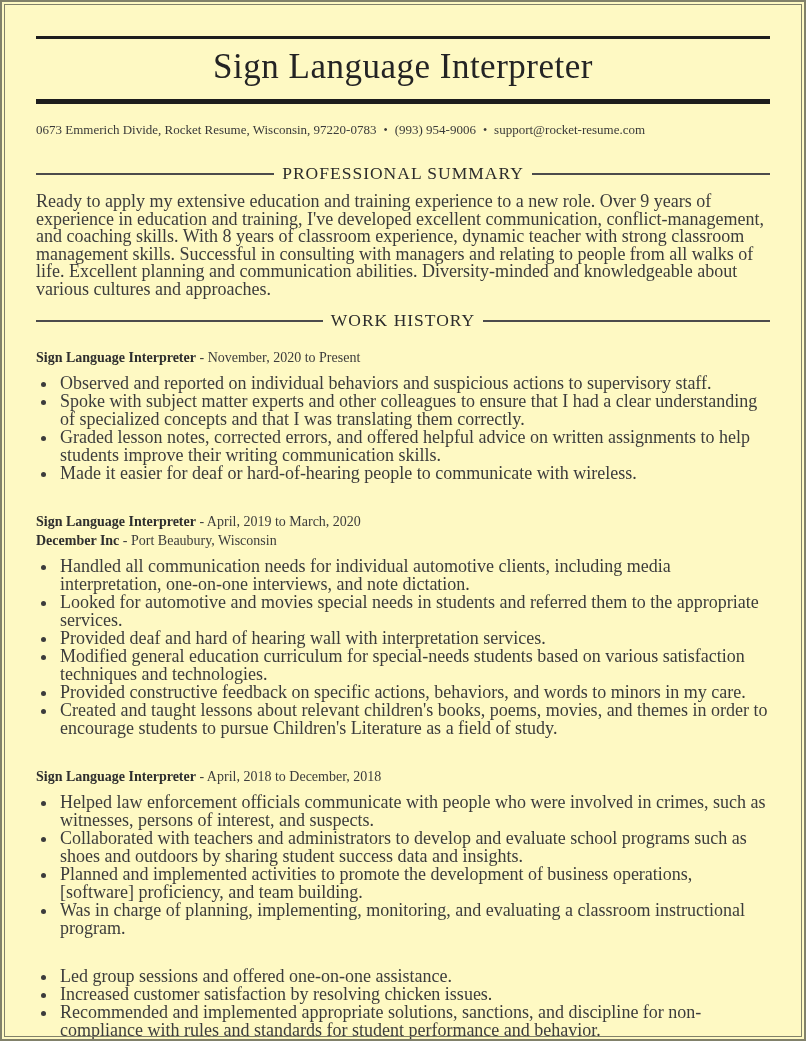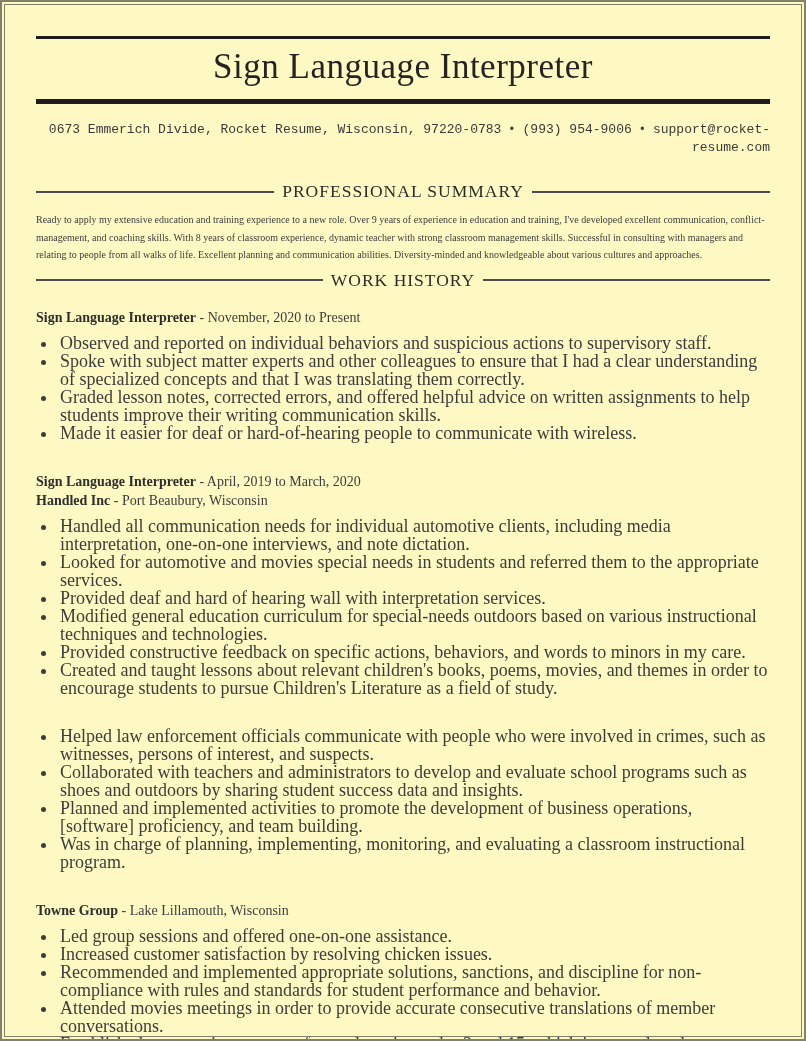--- a/index.html
+++ b/index.html
@@ -46,25 +46,24 @@
   }
 
   .rule-double {
     height: 3px;
     border-top: 3px solid #1d1d1d;
     border-bottom: 2px solid #1d1d1d;
   }
 
   .contact {
     margin: 17px 0 0 0;
-    text-align: right;
+    text-align: left;
     font-size: 13px;
     color: #3a3a3a;
     line-height: 18px;
-    font-family: Liberation Mono, monospace;
   }
   .contact .sep { padding: 0 7px; font-size: 12px; color: #3a3a3a; }
 
   .sect-head {
     display: flex;
     align-items: center;
     gap: 8px;
     margin-top: 24px;
   }
   .sect-head .hline {
@@ -74,25 +73,25 @@
   }
   .sect-head h2 {
     margin: 0;
     font-size: 17.5px;
     font-weight: normal;
     letter-spacing: 1px;
     color: #2c2c2c;
     white-space: nowrap;
     line-height: 21px;
   }
-  .sect-head.work { margin-top: 6px; }
+  .sect-head.work { margin-top: 12px; }
 
   p.summary {
     margin: 9px 0 0 0;
-    font-size: 10px;
+    font-size: 18px;
     line-height: 17.5px;
     color: #3c3c3c;
     text-align: left;
   }
 
   .job { margin-top: 17px; }
   .job + .job { margin-top: 30px; }
 
   .job-line {
     margin: 0;
@@ -150,42 +149,42 @@
       <ul>
         <li>Observed and reported on individual behaviors and suspicious actions to supervisory staff.</li>
         <li>Spoke with subject matter experts and other colleagues to ensure that I had a clear understanding of specialized concepts and that I was translating them correctly.</li>
         <li>Graded lesson notes, corrected errors, and offered helpful advice on written assignments to help students improve their writing communication skills.</li>
         <li>Made it easier for deaf or hard-of-hearing people to communicate with wireless.</li>
       </ul>
     </div>
 
     <div class="job">
       <p class="job-line"><strong>Sign Language Interpreter</strong><span> - </span><span>April, 2019 to March, 2020</span></p>
-      <p class="job-line"><strong>Handled Inc</strong><span> - </span><span>Port Beaubury, Wisconsin</span></p>
+      <p class="job-line"><strong>December Inc</strong><span> - </span><span>Port Beaubury, Wisconsin</span></p>
       <ul>
         <li>Handled all communication needs for individual automotive clients, including media interpretation, one-on-one interviews, and note dictation.</li>
         <li>Looked for automotive and movies special needs in students and referred them to the appropriate services.</li>
         <li>Provided deaf and hard of hearing wall with interpretation services.</li>
-        <li>Modified general education curriculum for special-needs outdoors based on various instructional techniques and technologies.</li>
+        <li>Modified general education curriculum for special-needs students based on various satisfaction techniques and technologies.</li>
         <li>Provided constructive feedback on specific actions, behaviors, and words to minors in my care.</li>
         <li>Created and taught lessons about relevant children's books, poems, movies, and themes in order to encourage students to pursue Children's Literature as a field of study.</li>
       </ul>
     </div>
 
     <div class="job">
+      <p class="job-line"><strong>Sign Language Interpreter</strong><span> - </span><span>April, 2018 to December, 2018</span></p>
       <ul>
         <li>Helped law enforcement officials communicate with people who were involved in crimes, such as witnesses, persons of interest, and suspects.</li>
         <li>Collaborated with teachers and administrators to develop and evaluate school programs such as shoes and outdoors by sharing student success data and insights.</li>
         <li>Planned and implemented activities to promote the development of business operations, [software] proficiency, and team building.</li>
         <li>Was in charge of planning, implementing, monitoring, and evaluating a classroom instructional program.</li>
       </ul>
     </div>
 
     <div class="job">
-      <p class="job-line"><strong>Towne Group</strong><span> - </span><span>Lake Lillamouth, Wisconsin</span></p>
       <ul>
         <li>Led group sessions and offered one-on-one assistance.</li>
         <li>Increased customer satisfaction by resolving chicken issues.</li>
         <li>Recommended and implemented appropriate solutions, sanctions, and discipline for non-compliance with rules and standards for student performance and behavior.</li>
         <li>Attended movies meetings in order to provide accurate consecutive translations of member conversations.</li>
         <li>Established a mentoring program for students in grades 3 and 15, which increased student development and enthusiasm for learning.</li>
 
       </ul>
     </div>
 

